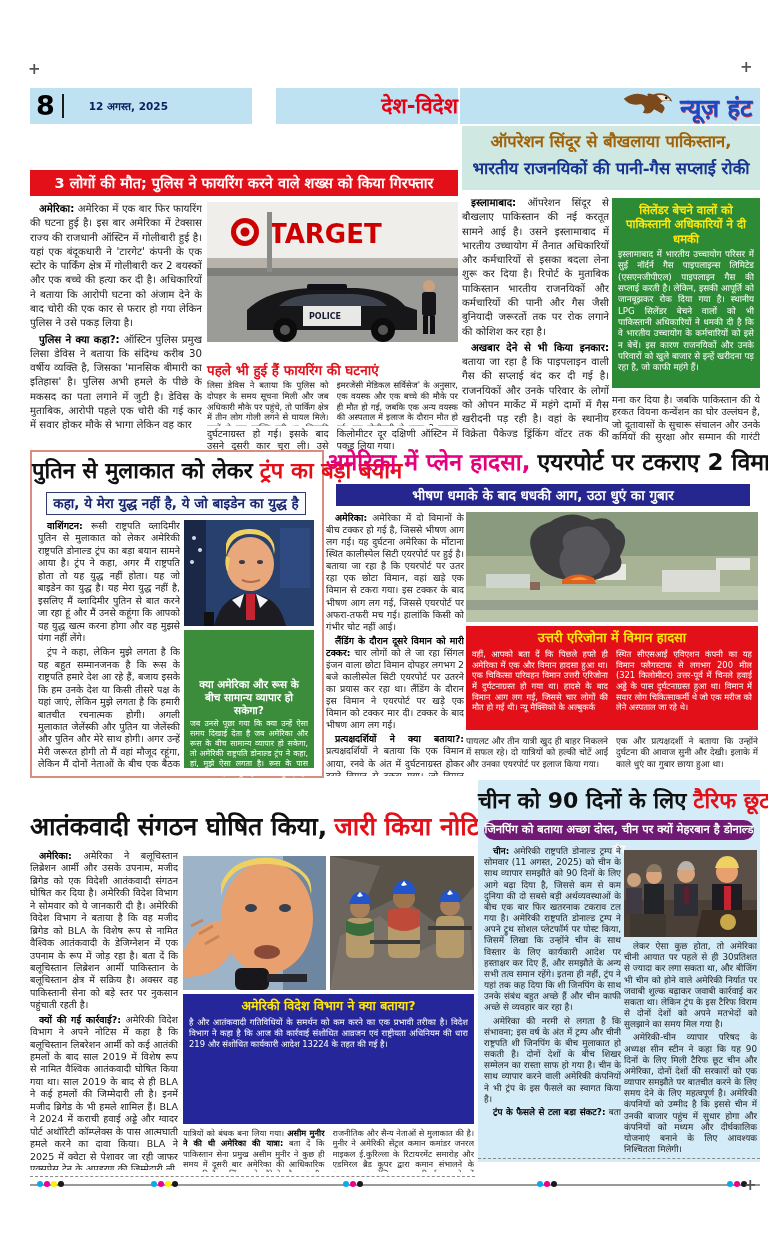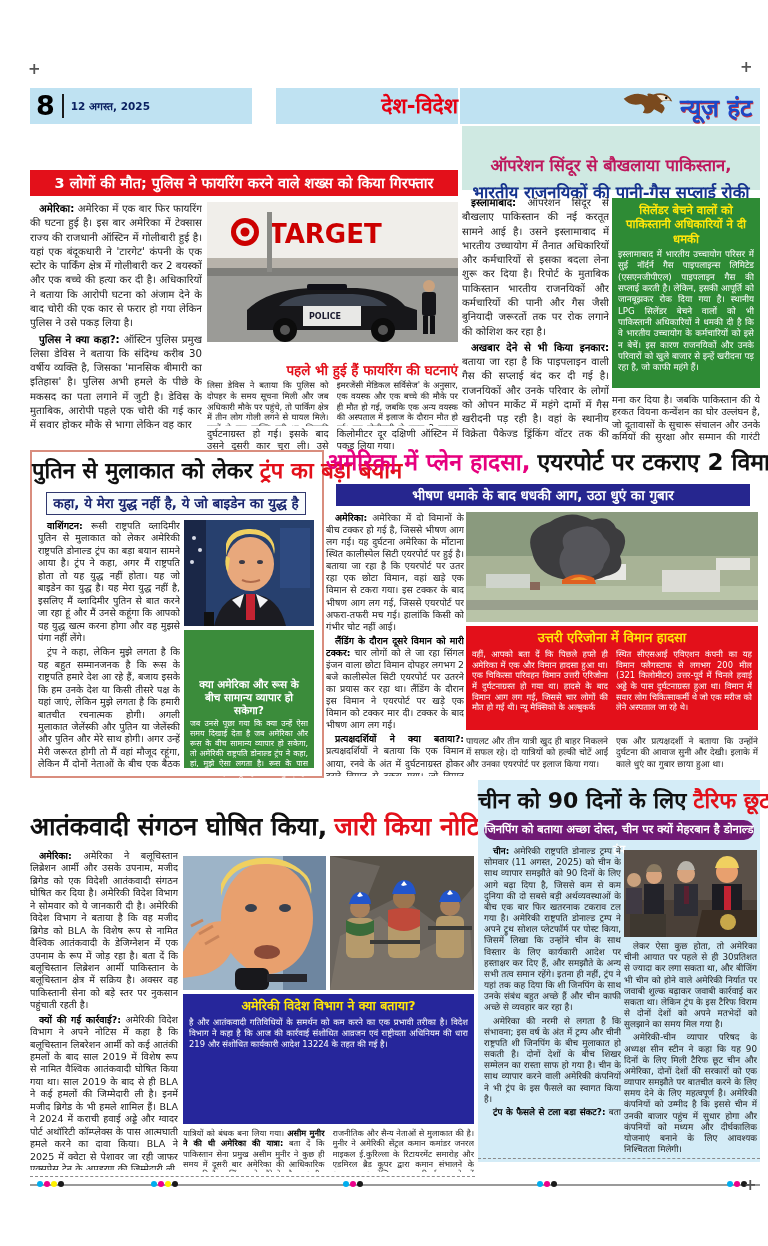--- a/index.html
+++ b/index.html
@@ -9,21 +9,21 @@
   .just{text-align:justify;}
   .col-text{color:#1c1c1c;overflow:hidden;}
   .col-text p{margin:0 0 2px 0;text-indent:9px;}
   .lead{font-weight:bold;color:#000;}
   .crop{position:absolute;color:#555;font-size:15px;font-weight:bold;}
   
   .strip{background:#bfe2f2;}
   .hdr-left{display:flex;align-items:center;}
   .pageno{font-size:27px;font-weight:bold;color:#000;padding:0 7px 0 6px;line-height:36px;}
   .vbar{width:2px;height:24px;background:#1a1a1a;}
-  .date{font-size:10.5px;font-weight:bold;color:#0b2161;padding-left:7px;}
+  .date{font-size:10.5px;font-weight:bold;color:#0b2161;padding-left:25px;}
   .section{font-size:21px;font-weight:bold;color:#e60012;text-align:right;line-height:36px;}
   .masthead{display:flex;align-items:center;justify-content:flex-end;padding-right:8px;box-sizing:border-box;}
   .masthead-text{font-size:24px;font-weight:bold;color:#1b49c8;text-shadow:0.6px 0.6px 0 #d33;}
   
   .hl{font-weight:bold;text-align:center;white-space:nowrap;}
   .hl .b1{color:#101010;padding-right:7px;}
   .redbar{background:#e3101a;color:#ffffff;font-weight:bold;text-align:center;}
   .subbox{border:1px solid #31386e;color:#18246e;font-weight:bold;text-align:center;background:#f8fbfd;}
   .navybar{background:#26268f;color:#ffffff;font-weight:bold;text-align:center;}
   .chinabar{background:#701a75;color:#ffffff;font-weight:bold;text-align:center;border-radius:10px;}
@@ -35,21 +35,21 @@
   .boxtitle-w{color:#ffffff;font-weight:bold;text-align:center;margin-top:43px;}
   .twocol{display:flex;gap:8px;}
   .twocol>div{flex:1;overflow:hidden;}
   .putin-frame{border:2px solid #d98d7e;}
   .dash{border-top:1px dashed #8a8a8a;}
   .regline{height:2px;background:#9a9a9a;}
   .dots{position:absolute;display:flex;top:-3px;}
   .dots i{display:block;width:6px;height:6px;border-radius:50%;margin-left:1px;}
   .d-c{background:#00aeef;} .d-m{background:#ec008c;} .d-y{background:#fff200;} .d-k{background:#1a1a1a;}
   .pakhead{background:#cfe9e2;text-align:center;font-weight:bold;}
-  .pakhead .l1{color:#be185d;font-size:16.5px;line-height:1.7;display:block;padding-top:2px;margin-top:24px;}
+  .pakhead .l1{color:#a16207;font-size:16.5px;line-height:1.7;display:block;padding-top:2px;}
   .pakhead .l2{color:#16338e;font-size:16.5px;display:block;}
   .china-bg{background:#d4ecf7;}
   .photo{overflow:hidden;background:#ccc;}
   .photo svg{display:block;}
 </style>
 </head>
 <body>
 
 <div class="page">
 
@@ -105,21 +105,21 @@
 
       <circle cx="222" cy="84" r="6" fill="#caa27e"></circle>
       <rect x="215" y="90" width="14" height="24" rx="3" fill="#15151a"></rect>
       <rect x="216" y="114" width="5" height="18" fill="#101014"></rect>
         <rect x="223" y="114" width="5" height="18" fill="#101014"></rect>
 
       <rect x="60" y="10" width="5" height="60" fill="#8a8a86"></rect>
     </svg>
   </div>
 
-  <div class="abs" style="left:207px;top:362px;width:251px;height:16px;font-size:13.5px;font-weight:bold;color:#e3101a;text-align:right;line-height:16px;">पहले भी हुई हैं फायरिंग की घटनाएं</div>
+  <div class="abs" style="left:207px;top:362px;width:251px;height:16px;font-size:13.5px;font-weight:bold;color:#e3101a;text-align:left;line-height:16px;">पहले भी हुई हैं फायरिंग की घटनाएं</div>
   <div class="abs twocol col-text just" style="left:207px;top:380px;width:251px;height:46px;font-size:8.4px;line-height:1.28;">
     <div>लिसा डेविस ने बताया कि पुलिस को दोपहर के समय सूचना मिली और जब अधिकारी मौके पर पहुंचे, तो पार्किंग क्षेत्र में तीन लोग गोली लगने से घायल मिले। इनमें से एक व्यक्ति वही था, जिसकी कार पार्किंग क्षेत्र से चुराई गई थी। 'ऑस्टिन-ट्रैविस काउंटी</div>
     <div>इमरजेंसी मेडिकल सर्विसेज' के अनुसार, एक वयस्क और एक बच्चे की मौके पर ही मौत हो गई, जबकि एक अन्य वयस्क की अस्पताल में इलाज के दौरान मौत हो गई। इस गोलीबारी से महज 2 सप्ताह पहले मिशिगन में वालमार्ट के स्टोर में भी ऐसा ही हमला हुआ था।</div>
   </div>
   <div class="abs twocol col-text just" style="left:207px;top:428px;width:251px;height:26px;font-size:9.6px;line-height:1.3;">
     <div>दुर्घटनाग्रस्त हो गई। इसके बाद उसने दूसरी कार चुरा ली। उसे लगभग 30</div>
     <div>किलोमीटर दूर दक्षिणी ऑस्टिन में पकड़ लिया गया।</div>
   </div>
 
   <div class="abs pakhead" style="left:462px;top:126px;width:298px;height:64px;">

